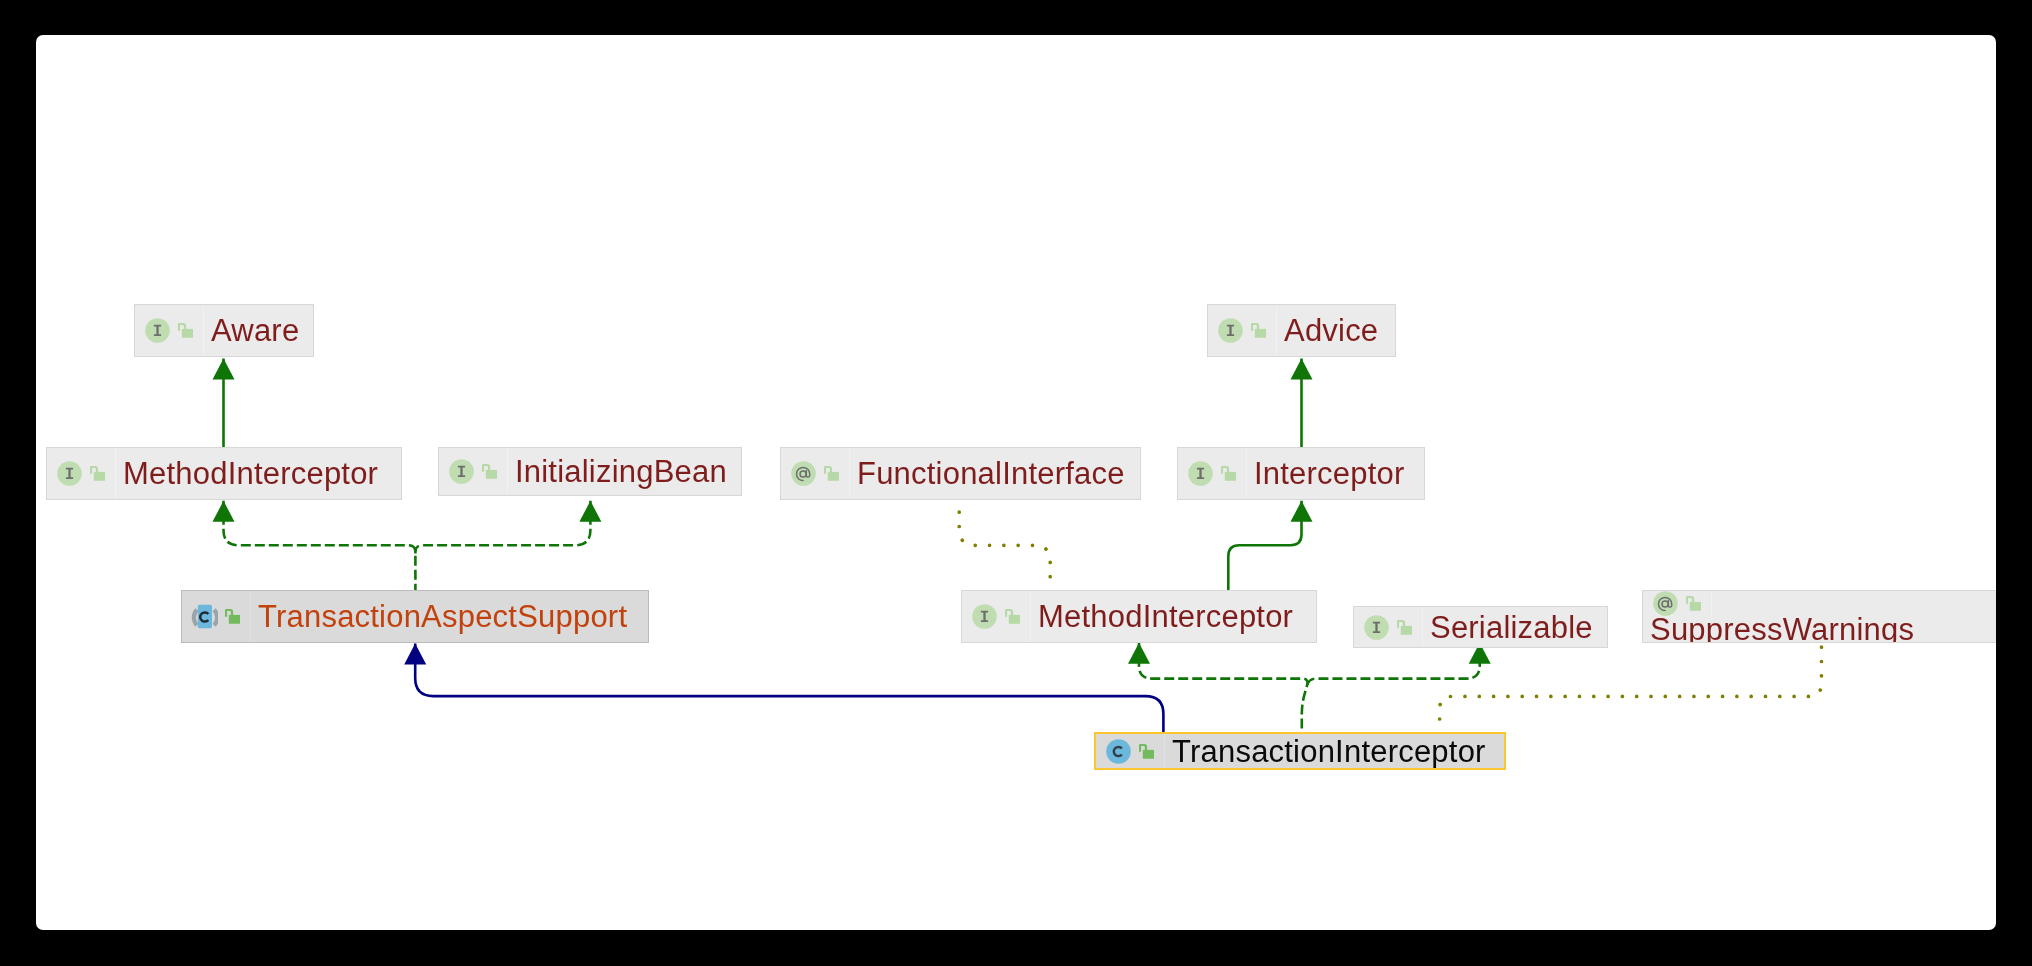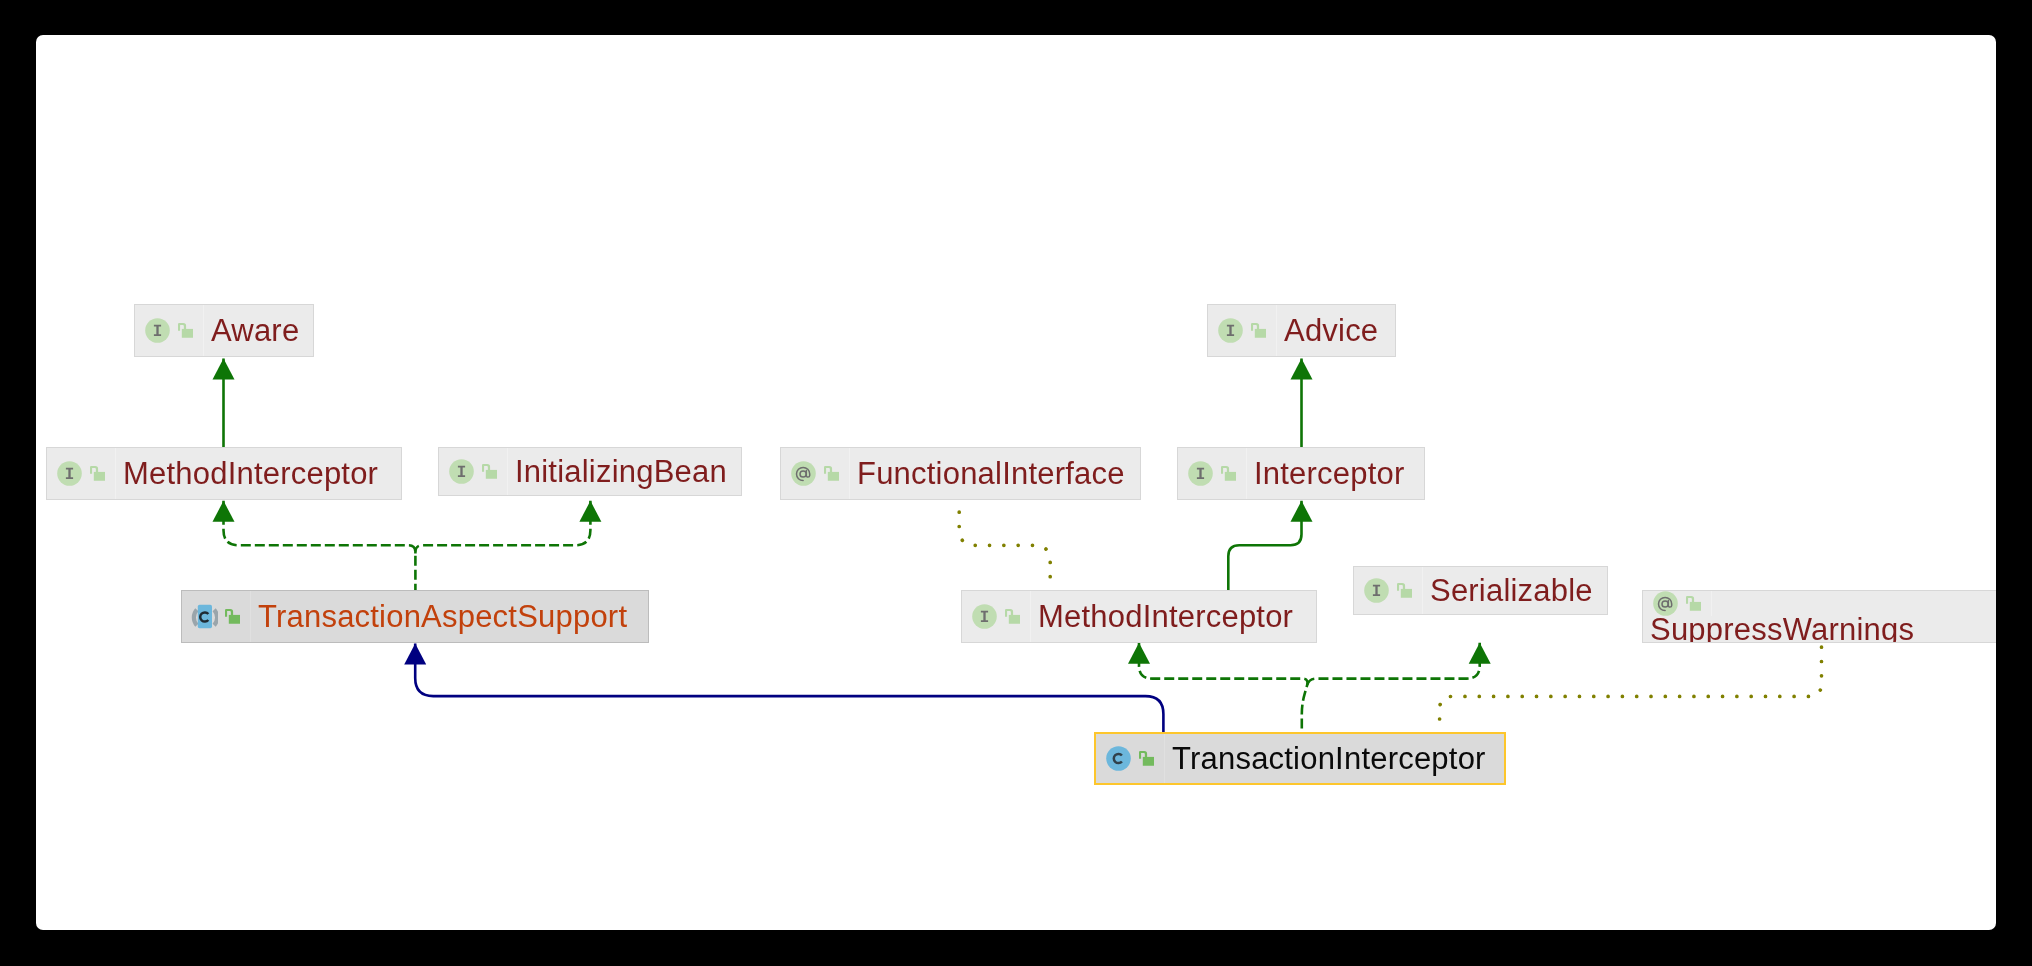--- a/index.html
+++ b/index.html
@@ -186,21 +186,21 @@
         <span class="sp" style="display:inline-block;width:8px"></span>
         <svg class="ico" width="15" height="15" viewBox="0 0 15 15">
           <path d="M0 1.15A1.15 1.15 0 0 1 1.15 0h4.15a2.8 2.8 0 0 1 2.8 2.8v3.1h-2.25v-2.9a0.95 0.95 0 0 0-0.95-0.95h-2.8v5.8h-2.1z" fill="#b6d9a7"></path>
           <rect x="3.8" y="5.9" width="11.2" height="8.85" fill="#b6d9a7"></rect>
         </svg>
       </div>
       <div class="labelpane">
         <span class="labeltext">MethodInterceptor</span>
       </div>
     </div>
-    <div class="node normal" style="left: 1317px; top: 531px; width: 255px; height: 49px;">
+    <div class="node normal" style="left: 1317px; top: 571px; width: 255px; height: 42px;">
       <div class="iconpane" style="width: 69px;">
         <span class="sp" style="display:inline-block;width:10px"></span>
         <svg class="ico" width="25" height="25" viewBox="0 0 25 25">
           <circle cx="12.5" cy="12.5" r="12.3" fill="#c0ddb2"></circle>
           <path d="M8.9 6.8h7.2v1.8h-2.45v7.7h2.45v1.8H8.9v-1.8h2.45v-7.7H8.9z" fill="#6e6e6e"></path>
         </svg>
         <span class="sp" style="display:inline-block;width:8px"></span>
         <svg class="ico" width="15" height="15" viewBox="0 0 15 15">
           <path d="M0 1.15A1.15 1.15 0 0 1 1.15 0h4.15a2.8 2.8 0 0 1 2.8 2.8v3.1h-2.25v-2.9a0.95 0.95 0 0 0-0.95-0.95h-2.8v5.8h-2.1z" fill="#b6d9a7"></path>
           <rect x="3.8" y="5.9" width="11.2" height="8.85" fill="#b6d9a7"></rect>
@@ -221,21 +221,21 @@
         <span class="sp" style="display:inline-block;width:8px"></span>
         <svg class="ico" width="15" height="15" viewBox="0 0 15 15">
           <path d="M0 1.15A1.15 1.15 0 0 1 1.15 0h4.15a2.8 2.8 0 0 1 2.8 2.8v3.1h-2.25v-2.9a0.95 0.95 0 0 0-0.95-0.95h-2.8v5.8h-2.1z" fill="#b6d9a7"></path>
           <rect x="3.8" y="5.9" width="11.2" height="8.85" fill="#b6d9a7"></rect>
         </svg>
       </div>
       <div class="labelpane">
         <span class="labeltext">SuppressWarnings</span>
       </div>
     </div>
-    <div class="node selected" style="left: 1058px; top: 697px; width: 412px; height: 53px;">
+    <div class="node selected" style="left: 1058px; top: 697px; width: 412px; height: 38px;">
       <div class="iconpane" style="width: 69px;">
         <span class="sp" style="display:inline-block;width:10px"></span>
         <svg class="ico" width="25" height="25" viewBox="0 0 25 25">
           <circle cx="12.5" cy="12.5" r="12.3" fill="#6cb7dc"></circle>
           <path d="M15.92 15.46 A4.60 4.60 0 1 1 15.92 9.54" fill="none" stroke="#31414b" stroke-width="2.5" stroke-linecap="butt"></path>
         </svg>
         <span class="sp" style="display:inline-block;width:8px"></span>
         <svg class="ico" width="15" height="15" viewBox="0 0 15 15">
           <path d="M0 1.15A1.15 1.15 0 0 1 1.15 0h4.15a2.8 2.8 0 0 1 2.8 2.8v3.1h-2.25v-2.9a0.95 0.95 0 0 0-0.95-0.95h-2.8v5.8h-2.1z" fill="#73ba5d"></path>
           <rect x="3.8" y="5.9" width="11.2" height="8.85" fill="#73ba5d"></rect>

